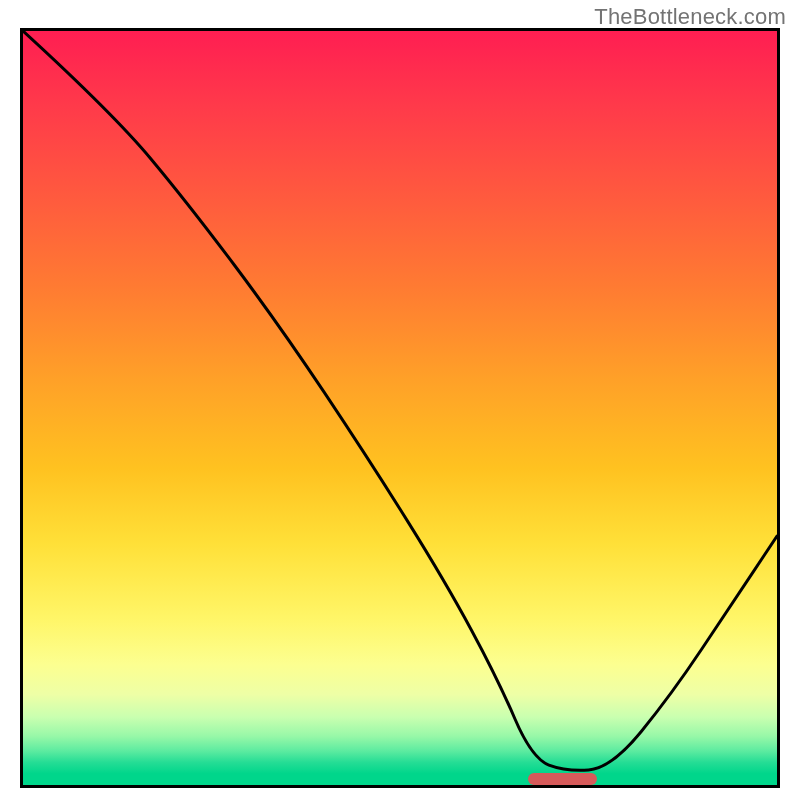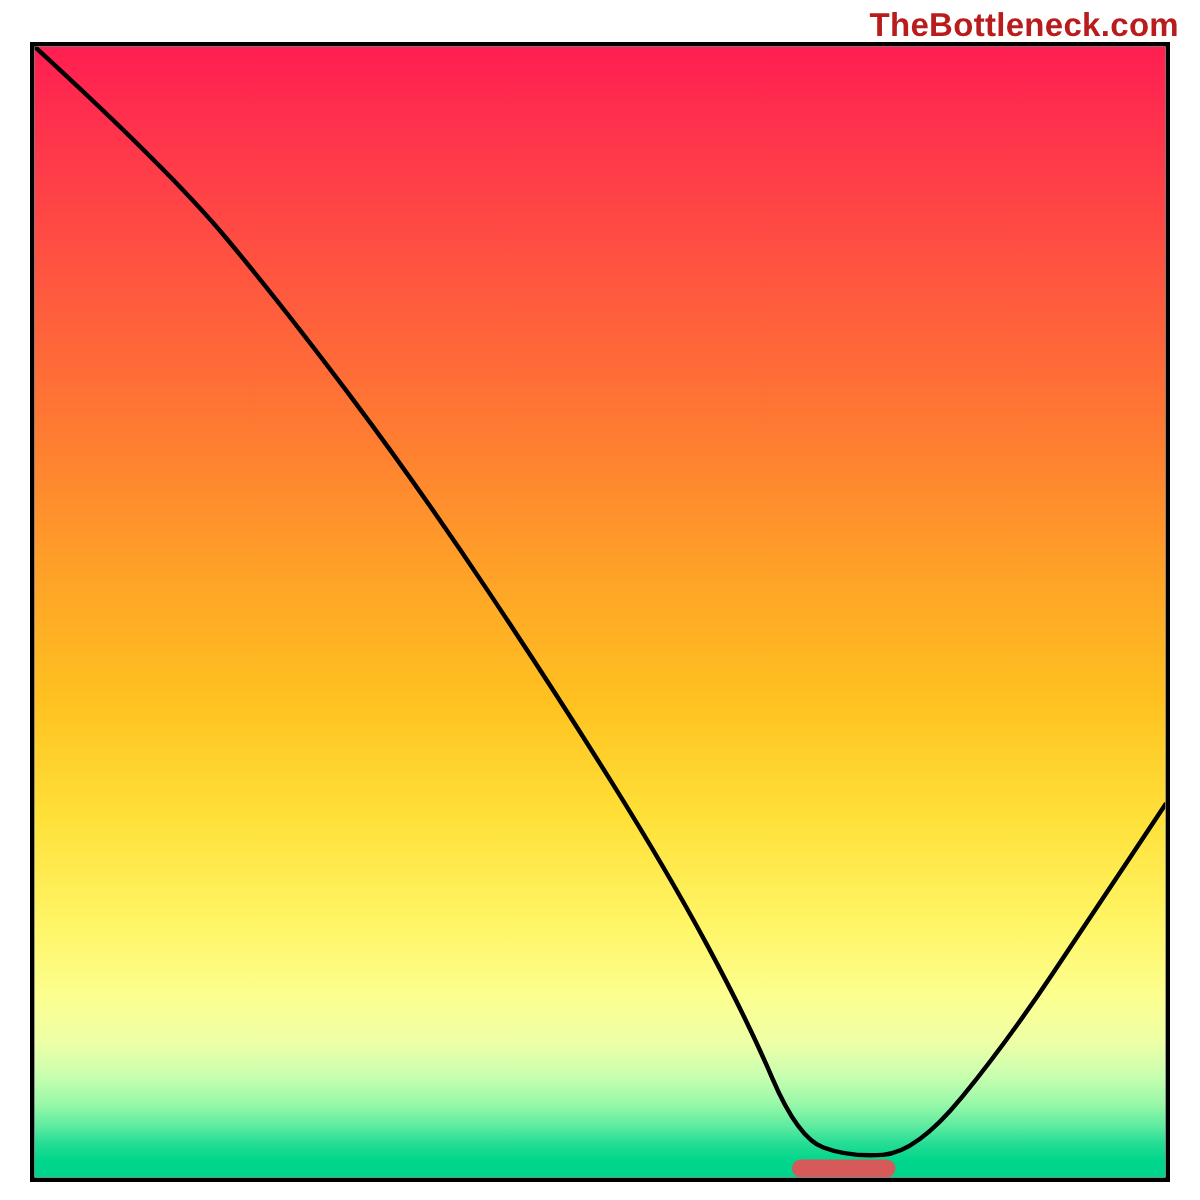--- a/index.html
+++ b/index.html
@@ -13,22 +13,22 @@
   .container {
     position: relative;
     width: 800px;
     height: 800px;
   }
   .watermark {
     position: absolute;
     top: 4px;
     right: 14px;
     font-size: 22px;
-    font-weight: 700;
-    color: #b91c1c;
+    font-weight: 400;
+    color: #737373;
     letter-spacing: 0.2px;
   }
   .plot {
     position: absolute;
     left: 20px;
     top: 28px;
     width: 760px;
     height: 760px;
     box-sizing: border-box;
     border: 3px solid #000;

